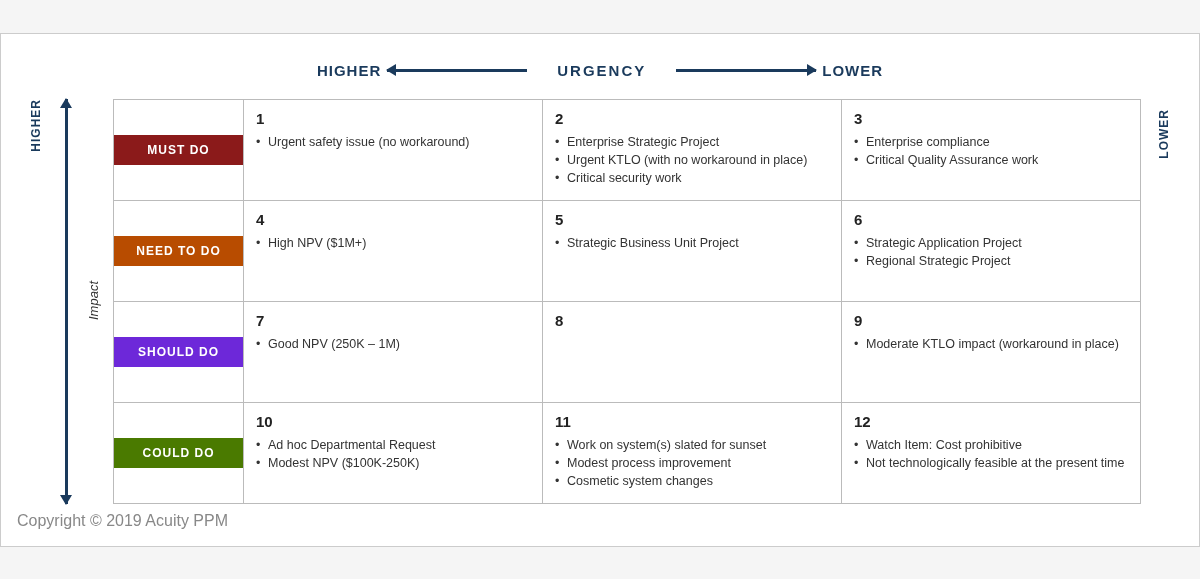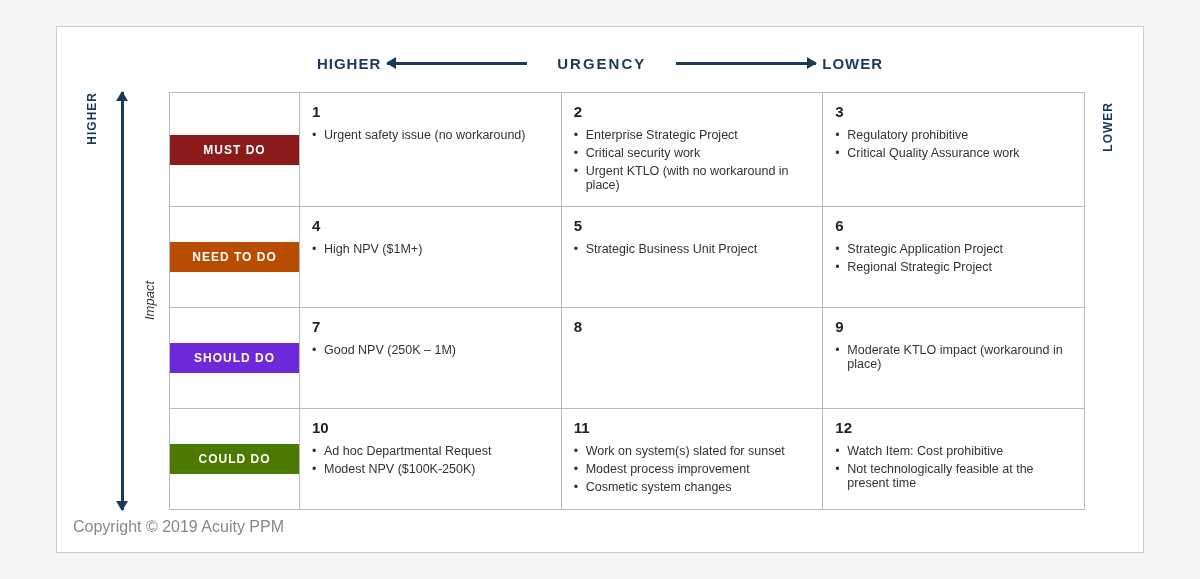--- a/index.html
+++ b/index.html
@@ -5,21 +5,21 @@
     * { box-sizing: border-box; margin: 0; padding: 0; }
     body {
       font-family: Arial, sans-serif;
       background: #f5f5f5;
       display: flex;
       justify-content: center;
       align-items: center;
       min-height: 100vh;
     }
     .container {
-      width: 1088px;
+      width: 1200px;
       background: white;
       border: 1px solid #ccc;
       padding: 16px;
     }
     .header-row {
       display: flex;
       align-items: center;
       justify-content: center;
       margin-bottom: 8px;
       gap: 0;
@@ -260,28 +260,28 @@
           <div class="grid-cell">
             <div class="cell-number">1</div>
             <ul class="cell-items">
               <li>Urgent safety issue (no workaround)</li>
             </ul>
           </div>
           <div class="grid-cell">
             <div class="cell-number">2</div>
             <ul class="cell-items">
               <li>Enterprise Strategic Project</li>
+              <li>Urgent KTLO (with no workaround in place)</li>
               <li>Critical security work</li>
-              <li>Urgent KTLO (with no workaround in place)</li>
             </ul>
           </div>
           <div class="grid-cell">
             <div class="cell-number">3</div>
             <ul class="cell-items">
-              <li>Regulatory prohibitive</li>
+              <li>Enterprise compliance</li>
               <li>Critical Quality Assurance work</li>
             </ul>
           </div>
         </div>
         <div class="grid-row">
           <div class="row-label-cell">
             <div class="row-label-inner need-do">NEED TO DO</div>
           </div>
           <div class="grid-cell">
             <div class="cell-number">4</div>

